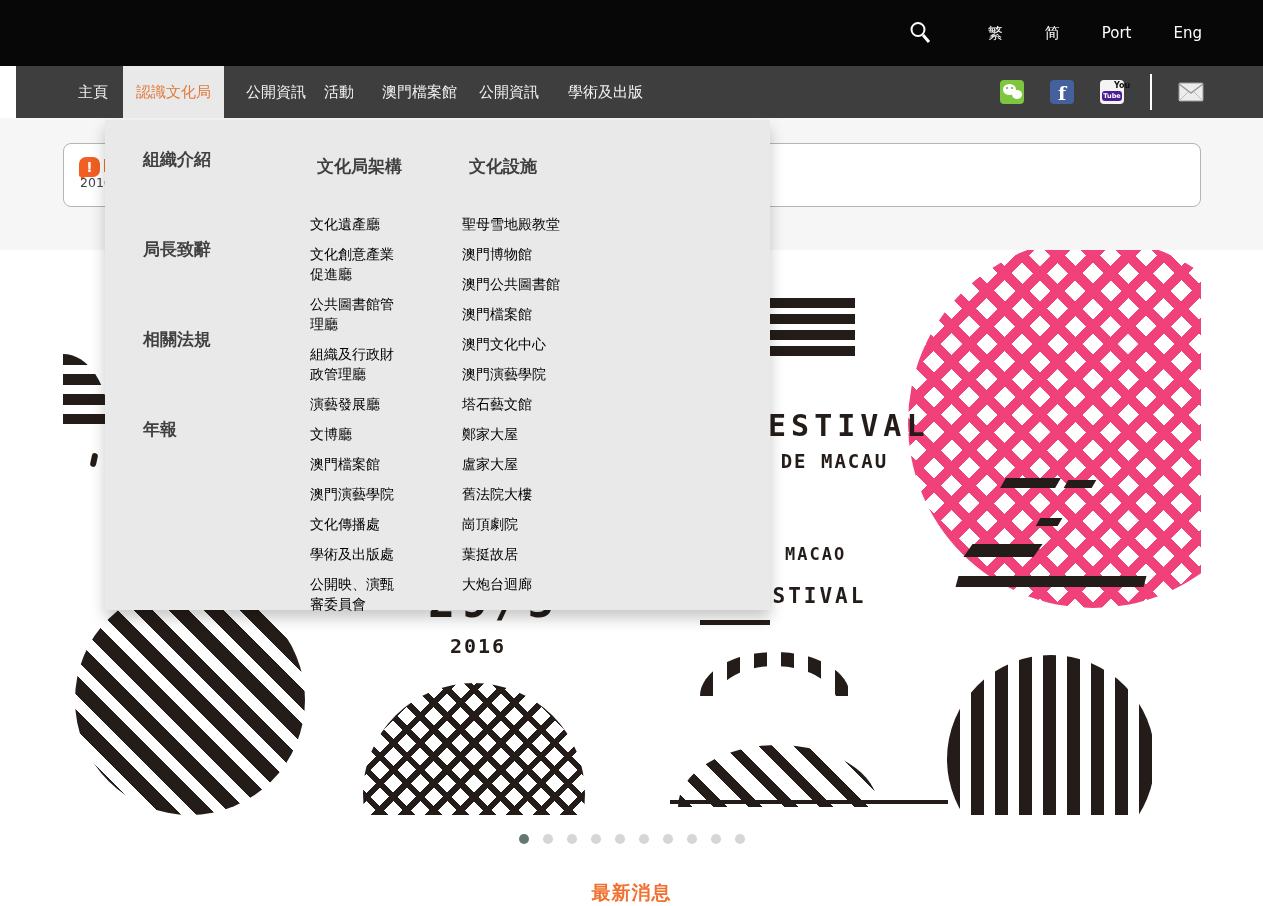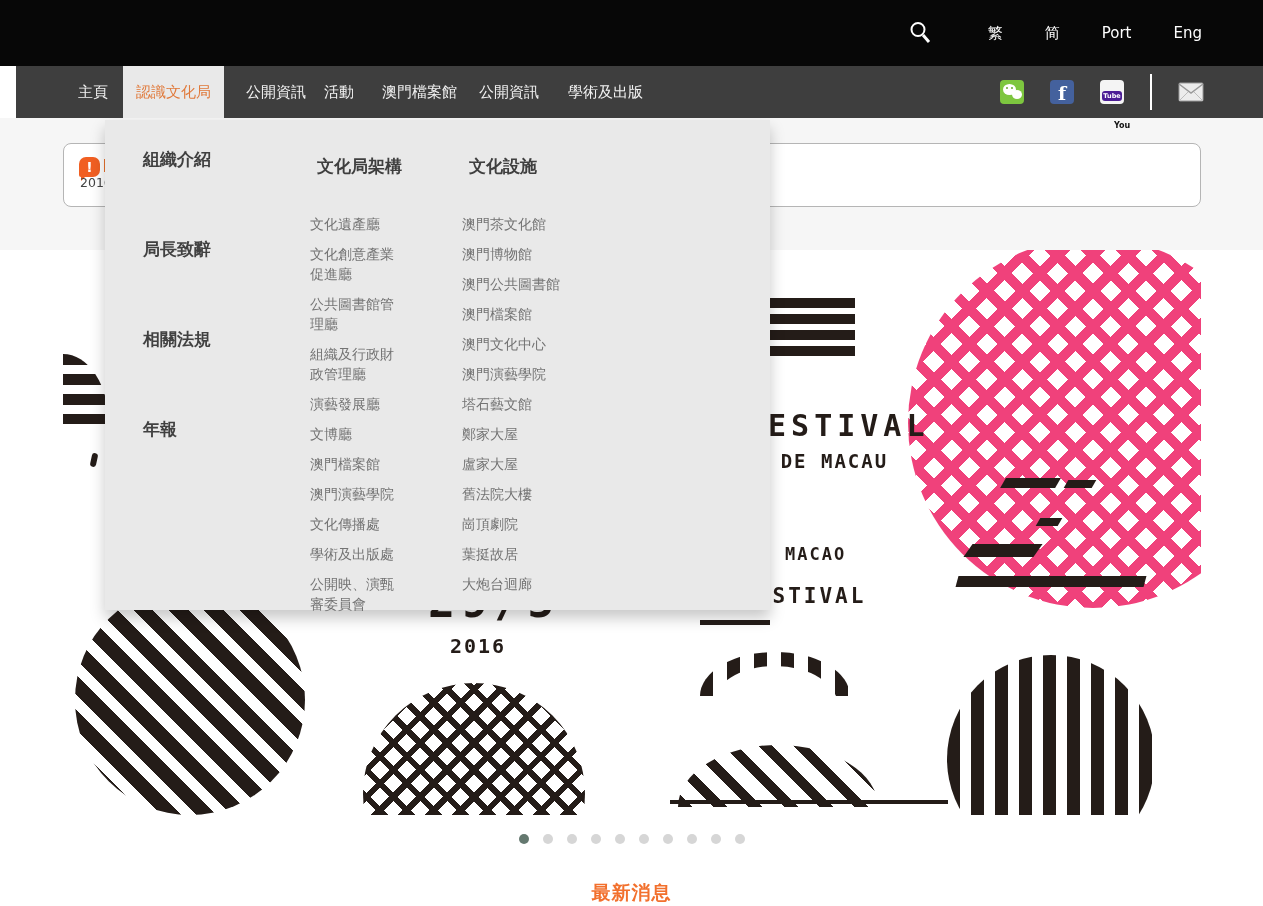--- a/index.html
+++ b/index.html
@@ -30,21 +30,21 @@
   .nav-left li.n6{margin-left:29px;}
   .nav-social{position:absolute;right:59px;top:66px;height:52px;display:flex;align-items:center;gap:26px;z-index:56;}
   .soc{width:24px;height:24px;border-radius:4px;position:relative;cursor:pointer;flex:0 0 auto;}
   .soc.wechat{background:#7dc63f;}
   .soc.wechat .b1{position:absolute;left:3px;top:4px;width:13px;height:11px;background:#fff;border-radius:50%;}
   .soc.wechat .b2{position:absolute;left:12px;top:10px;width:10px;height:9px;background:#fff;border-radius:50%;}
   .soc.wechat .e1,.soc.wechat .e2{position:absolute;width:2px;height:2px;background:#6aa834;border-radius:50%;top:7px;}
   .soc.wechat .e1{left:6px;} .soc.wechat .e2{left:11px;}
   .soc.fb{background:#44619d;color:#fff;font-weight:bold;font-size:19px;text-align:center;line-height:26px;font-family:"DejaVu Serif","Liberation Serif",serif;}
   .soc.yt{background:#f4f4f4;}
-  .soc.yt .you{position:absolute;top:1px;left:0;width:44px;text-align:center;font-size:8px;font-weight:bold;color:#111;margin-top:40px;}
+  .soc.yt .you{position:absolute;top:1px;left:0;width:44px;text-align:center;font-size:8px;font-weight:bold;color:#111;}
   .soc.yt .tube{position:absolute;left:2px;bottom:3px;width:20px;height:10px;background:#4c1d95;border-radius:3px;color:#fff;font-size:6.5px;font-weight:bold;text-align:center;line-height:10px;}
   .soc-divider{width:2px;height:36px;background:#fff;}
   .soc.mail{background:transparent;border-radius:0;width:26px;height:20px;}
   
   .strip{position:absolute;left:0;top:118px;width:1263px;height:132px;background:#f6f6f6;z-index:0;}
   .notice{position:absolute;left:63px;top:143px;width:1136px;height:62px;background:#fff;border:1px solid #b5b5b5;border-radius:8px;z-index:2;cursor:pointer;}
   .notice-icon{position:absolute;left:15px;top:13px;width:21px;height:20px;background:#f15f22;border-radius:7px 7px 7px 2px;color:#fff;font-weight:bold;font-size:14px;text-align:center;line-height:20px;}
   .notice-icon:after{content:"";position:absolute;left:2px;bottom:-4px;border-style:solid;border-width:5px 5px 0 0;border-color:#f15f22 transparent transparent transparent;}
   .notice-frag-orange{position:absolute;left:40px;top:15px;width:4px;height:13px;background:#e8732e;}
   .notice-year{position:absolute;left:16px;top:31px;font-size:12.5px;color:#444;}
@@ -92,21 +92,21 @@
     box-shadow:0 8px 14px rgba(0,0,0,.22);}
   .mega ul{list-style:none;margin:0;padding:0;}
   .col{position:absolute;}
   .col-a{left:38px;top:28px;}
   .col-a li{font-size:17px;font-weight:bold;color:#414141;margin-bottom:67px;cursor:pointer;}
   .col-b{left:205px;top:28px;}
   .col-c{left:357px;top:28px;}
   .col-d{left:527px;top:81px;}
   .mega h3{margin:7px;font-size:17px;font-weight:bold;color:#3f3f3f;cursor:pointer;}
   .col-b ul,.col-c ul{margin-top:36px;}
-  .col-b li,.col-c li,.col-d li{font-size:14px;line-height:20px;color:#737373;margin-bottom:10px;cursor:pointer;}
+  .col-b li,.col-c li,.col-d li{font-size:14px;line-height:20px;color:#000000;margin-bottom:10px;cursor:pointer;}
   .col-b li{width:88px;}
   .col-c li{width:120px;}
   .col-d li{width:128px;}
   
   .dots{position:absolute;left:519px;top:834px;display:flex;gap:14px;z-index:3;}
   .dot{width:10px;height:10px;border-radius:50%;background:#d6d6d6;cursor:pointer;}
   .dot.active{background:#64786f;}
   .news-heading{position:absolute;left:0;top:880px;width:1263px;text-align:center;
     color:#f2702d;font-size:19px;font-weight:bold;letter-spacing:1px;z-index:3;}
 </style>
@@ -211,21 +211,21 @@
         <li>澳門檔案館</li>
         <li>澳門演藝學院</li>
         <li>文化傳播處</li>
         <li>學術及出版處</li>
         <li>公開映、演甄審委員會</li>
       </ul>
   </div>
   <div class="col col-c">
     <h3>文化設施</h3>
     <ul>
-        <li>澳門茶文化館</li>
+        <li>聖母雪地殿教堂</li>
         <li>澳門博物館</li>
         <li>澳門公共圖書館</li>
         <li>澳門檔案館</li>
         <li>澳門文化中心</li>
         <li>澳門演藝學院</li>
         <li>塔石藝文館</li>
         <li>鄭家大屋</li>
         <li>盧家大屋</li>
         <li>舊法院大樓</li>
         <li>崗頂劇院</li>

